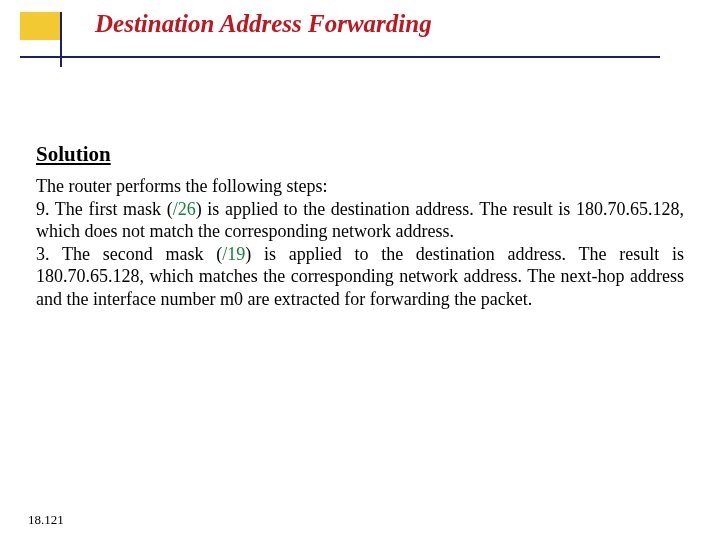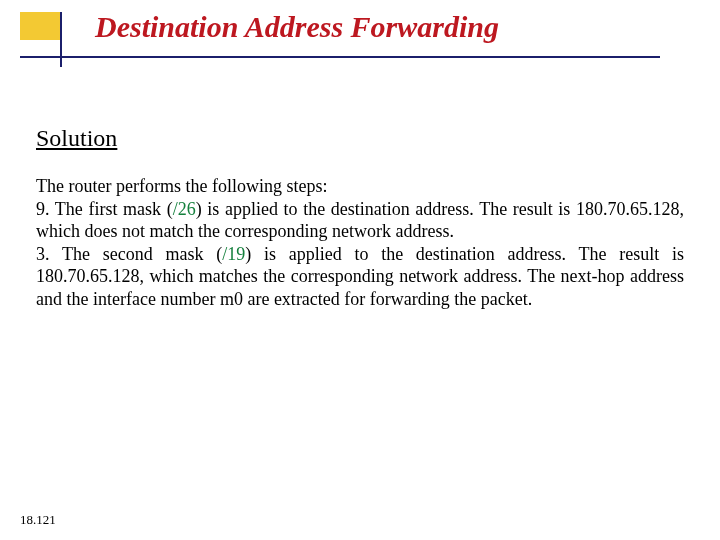--- a/index.html
+++ b/index.html
@@ -47,53 +47,53 @@
     top: 56px;
     left: 20px;
     width: 640px;
     height: 2px;
     background: #1b1f6b;
   }
   .page-title {
     position: absolute;
     top: 10px;
     left: 95px;
-    font-size: 30px;
+    font-size: 25px;
     font-weight: bold;
     font-style: italic;
     color: #bd1820;
   }
   .content {
     position: absolute;
     top: 105px;
     left: 36px;
     width: 648px;
     font-size: 18px;
     line-height: 1.25;
   }
   .example-text {
     text-align: justify;
   }
   .solution-heading {
-    margin-top: 18px;
-    font-size: 24px;
-    font-weight: normal;
+    margin-top: 36px;
+    font-size: 21px;
+    font-weight: bold;
     text-decoration: underline;
   }
   .steps {
-    margin-top: 22px;
+    margin-top: 8px;
     text-align: justify;
   }
   .mask {
     color: #15803d;
   }
   .page-number {
     position: absolute;
     bottom: 12px;
-    left: 20px;
+    left: 28px;
     font-size: 13px;
   }
 </style>
 </head>
 <body>
 
 <div class="slide">
 
   <div class="title-deco">
     <div class="yellow-box"></div>

